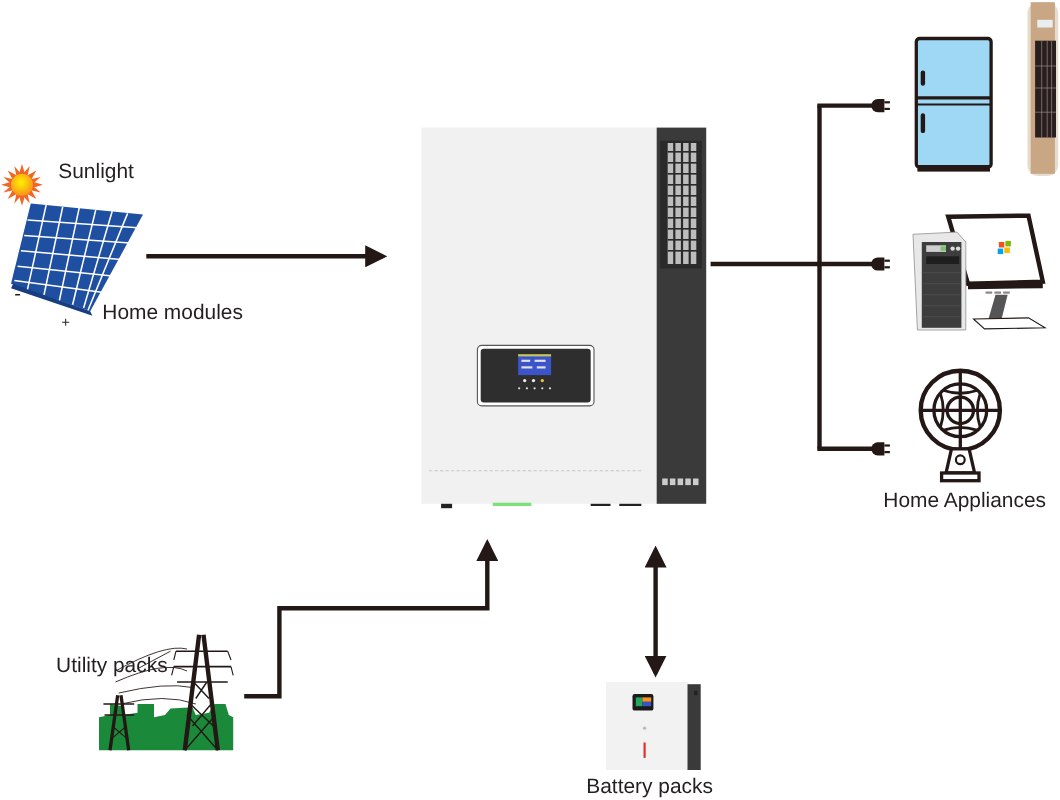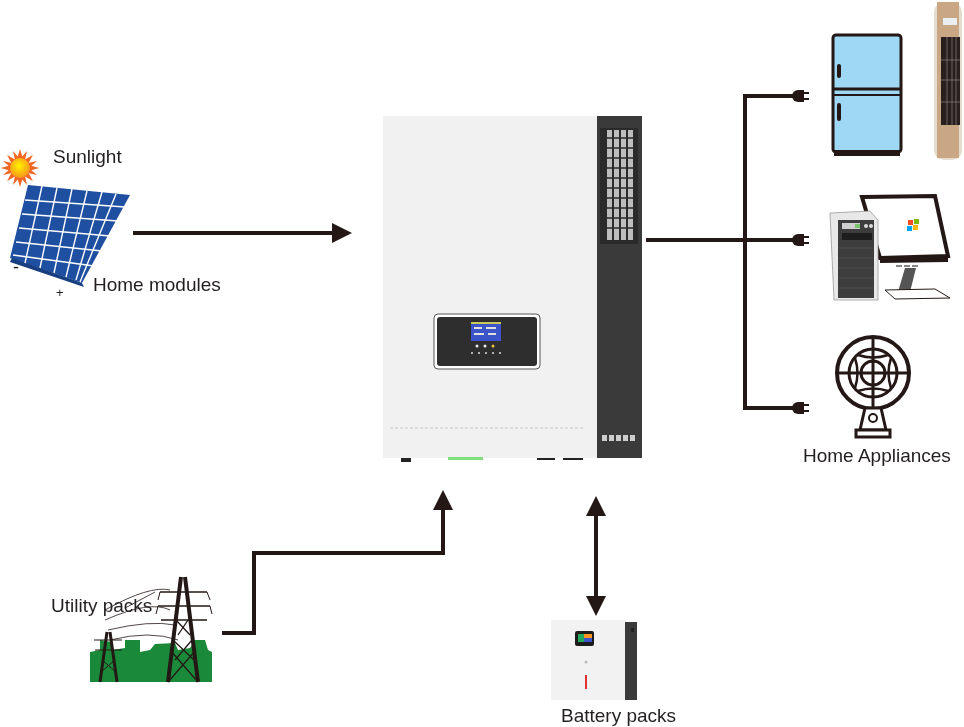--- a/index.html
+++ b/index.html
@@ -259,14 +259,14 @@
     <circle cx="586" cy="662" r="1.5" fill="#bbb"></circle>
     <rect x="585" y="675" width="2" height="14" fill="#e03030"></rect>
   </g>
 </svg>
 
 <div class="label" style="left:53px; top:147px;">Sunlight</div>
 <div class="label" style="left:93px; top:275px;">Home modules</div>
 <div class="label" style="left:13px; top:258px; font-size:18px;">-</div>
 <div class="label" style="left:56px; top:286px; font-size:13px;">+</div>
 <div class="label" style="left:51px; top:596px;">Utility packs</div>
-<div class="label" style="left:533px; top:706px;margin-left:28px;">Battery packs</div>
+<div class="label" style="left:533px; top:706px;">Battery packs</div>
 <div class="label" style="left:803px; top:446px;">Home Appliances</div>
 
 </body></html>

